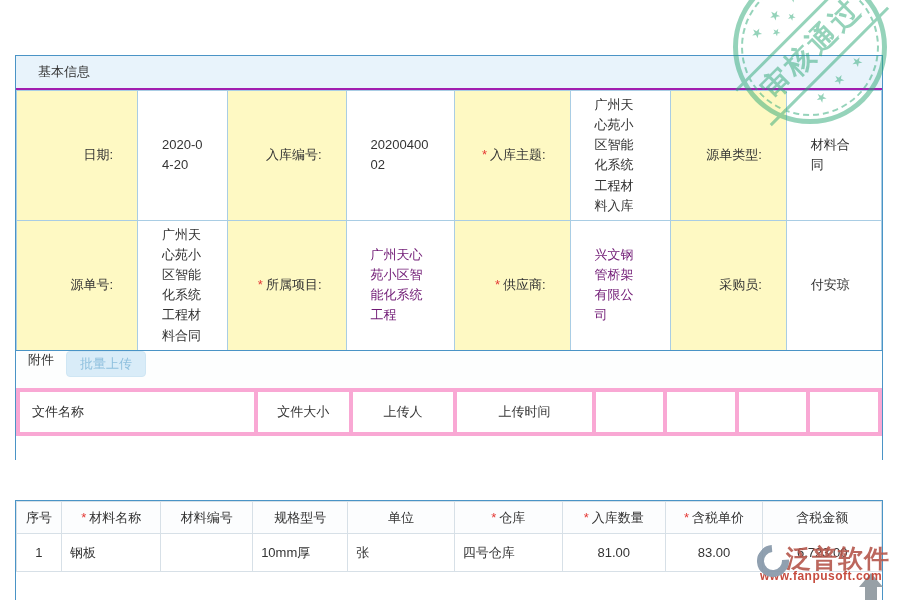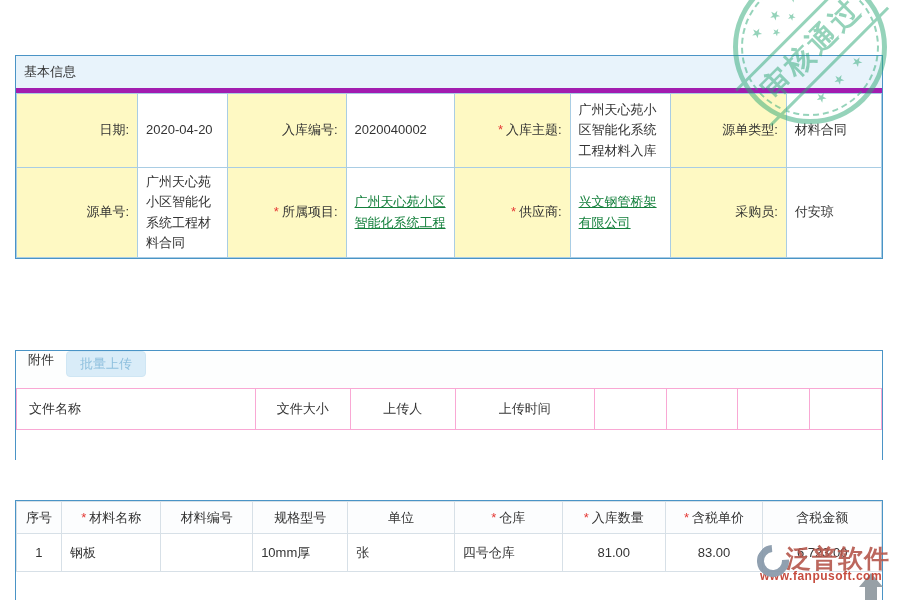--- a/index.html
+++ b/index.html
@@ -8,43 +8,43 @@
 
   .page-title{position:absolute;top:11px;left:0;width:100%;text-align:center;
     font-size:21px;font-weight:bold;color:#1c1c1c;letter-spacing:2px;}
 
   
   .panel{position:absolute;left:15px;width:868px;border:1px solid #4a94c6;background:#fff;box-sizing:border-box;}
   .panel.basic{top:55px;}
   .panel.attach{top:350px;height:110px;}
   .panel.details{top:500px;height:110px;}
 
-  .panel-header.blue{height:32px;line-height:32px;padding:0 8px;background:#e8f3fb;
-    border-bottom:5px solid #a21caf;font-size:13px;color:#333;}
+  .panel-header.blue{height:32px;line-height:32px;padding:0 22px;background:#e8f3fb;
+    border-bottom:2px solid #a21caf;font-size:13px;color:#333;}
   .panel-header.plain{display:flex;align-items:flex-start;height:37px;padding:0 12px;gap:12px;
     font-size:13px;color:#333;background:#fdfefe;}
 
   .soft-btn{background:#d9ecf8;border:1px solid #cfe6f4;border-radius:4px;font-size:13px;
     padding:4px 13px;cursor:pointer;font-family:inherit;line-height:1.2;}
   .soft-btn.upload{color:#8fc0de;}
   .soft-btn.export{color:#4a9dcb;}
 
   
   .info-table{width:100%;border-collapse:collapse;table-layout:fixed;}
-  .info-table td{border:1px solid #a9cde4;font-size:13px;color:#333;padding:4px 8px;
+  .info-table td{border:1px solid #a9cde4;font-size:13px;color:#333;padding:4px 24px;
     vertical-align:middle;line-height:1.55;word-break:break-all;}
   .info-table td.lbl{background:#fef9c3;text-align:right;}
   .info-table td.val{background:#fff;text-align:left;}
   tr.r1{height:74px;} tr.r2{height:90px;} tr.r3{height:38px;} tr.r4{height:44px;}
   .req{color:#e53935;margin-right:3px;}
-  a.link{color:#15803d;text-decoration:underline;cursor:pointer;}
+  a.link{color:#701a75;cursor:pointer;}
 
   
   .file-table{width:100%;border-collapse:collapse;table-layout:fixed;}
-  .file-table th{border:1px solid #f9a8d4;height:38px;font-weight:normal;font-size:13px;
+  .file-table th{border:4px solid #f9a8d4;height:38px;font-weight:normal;font-size:13px;
     color:#333;text-align:center;background:#fff;}
   .file-table th.left{text-align:left;padding-left:12px;}
   .file-empty{height:33px;background:#fff;}
 
   
   .detail-table{width:100%;border-collapse:collapse;table-layout:fixed;}
   .detail-table th{border:1px solid #d7e0e7;height:29px;font-weight:normal;font-size:13px;color:#333;background:#fcfdfe;}
   .detail-table td{border:1px solid #d7e0e7;height:33px;font-size:13px;color:#333;padding:2px 8px;background:#fff;}
   .detail-table .c{text-align:center;}
   .detail-table .l{text-align:left;}

